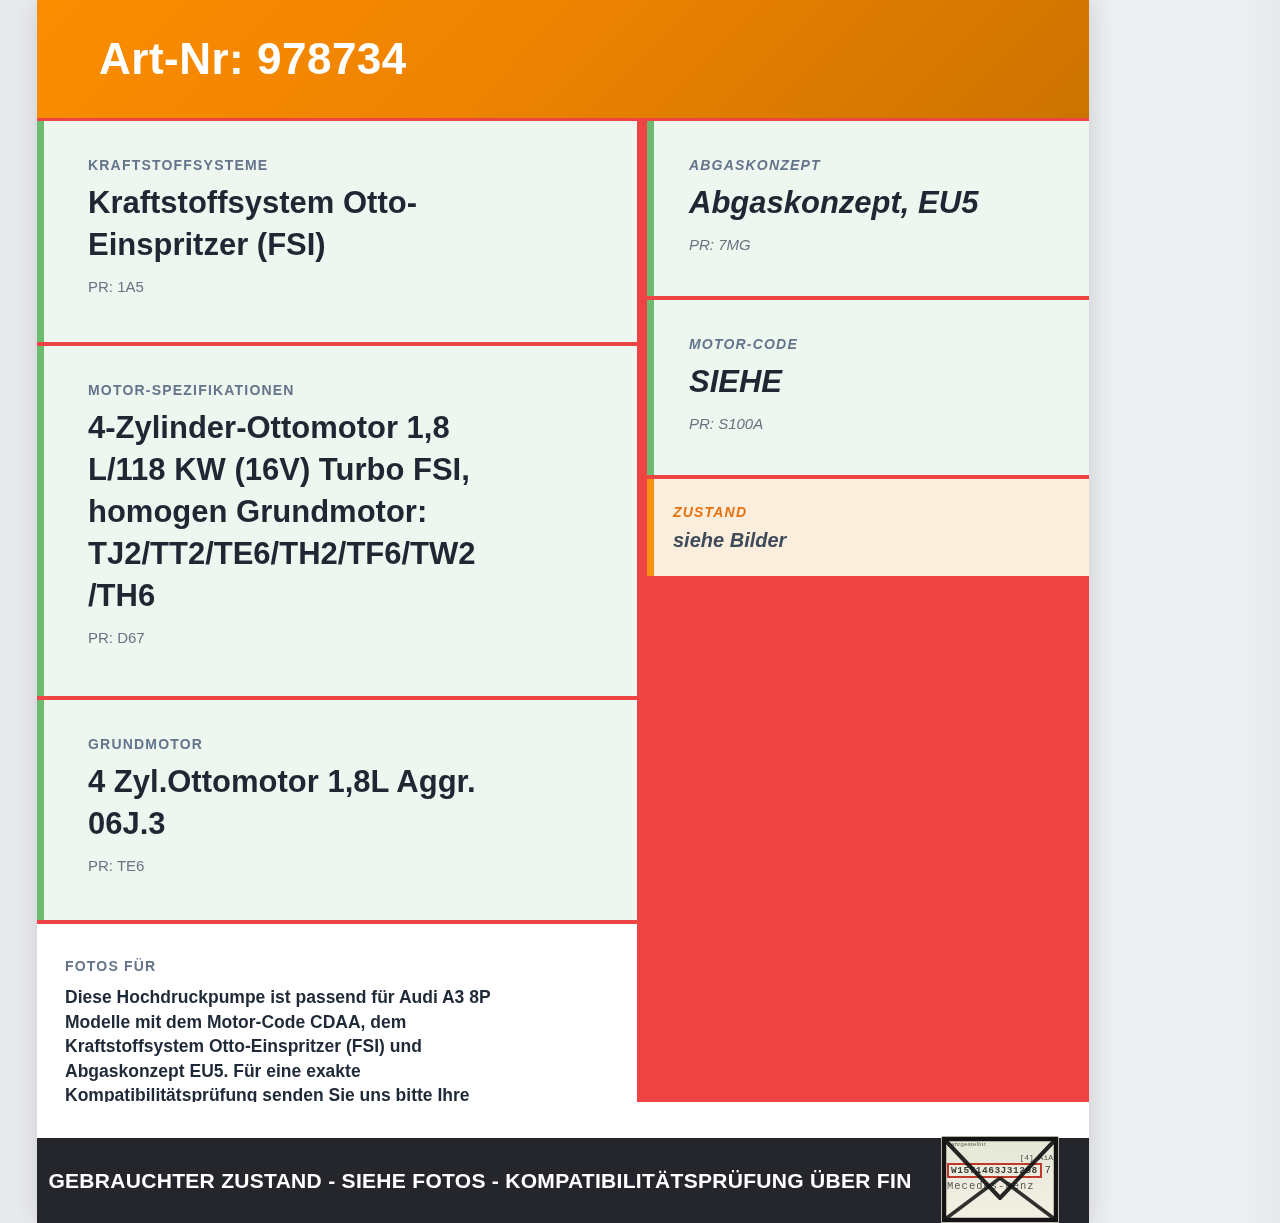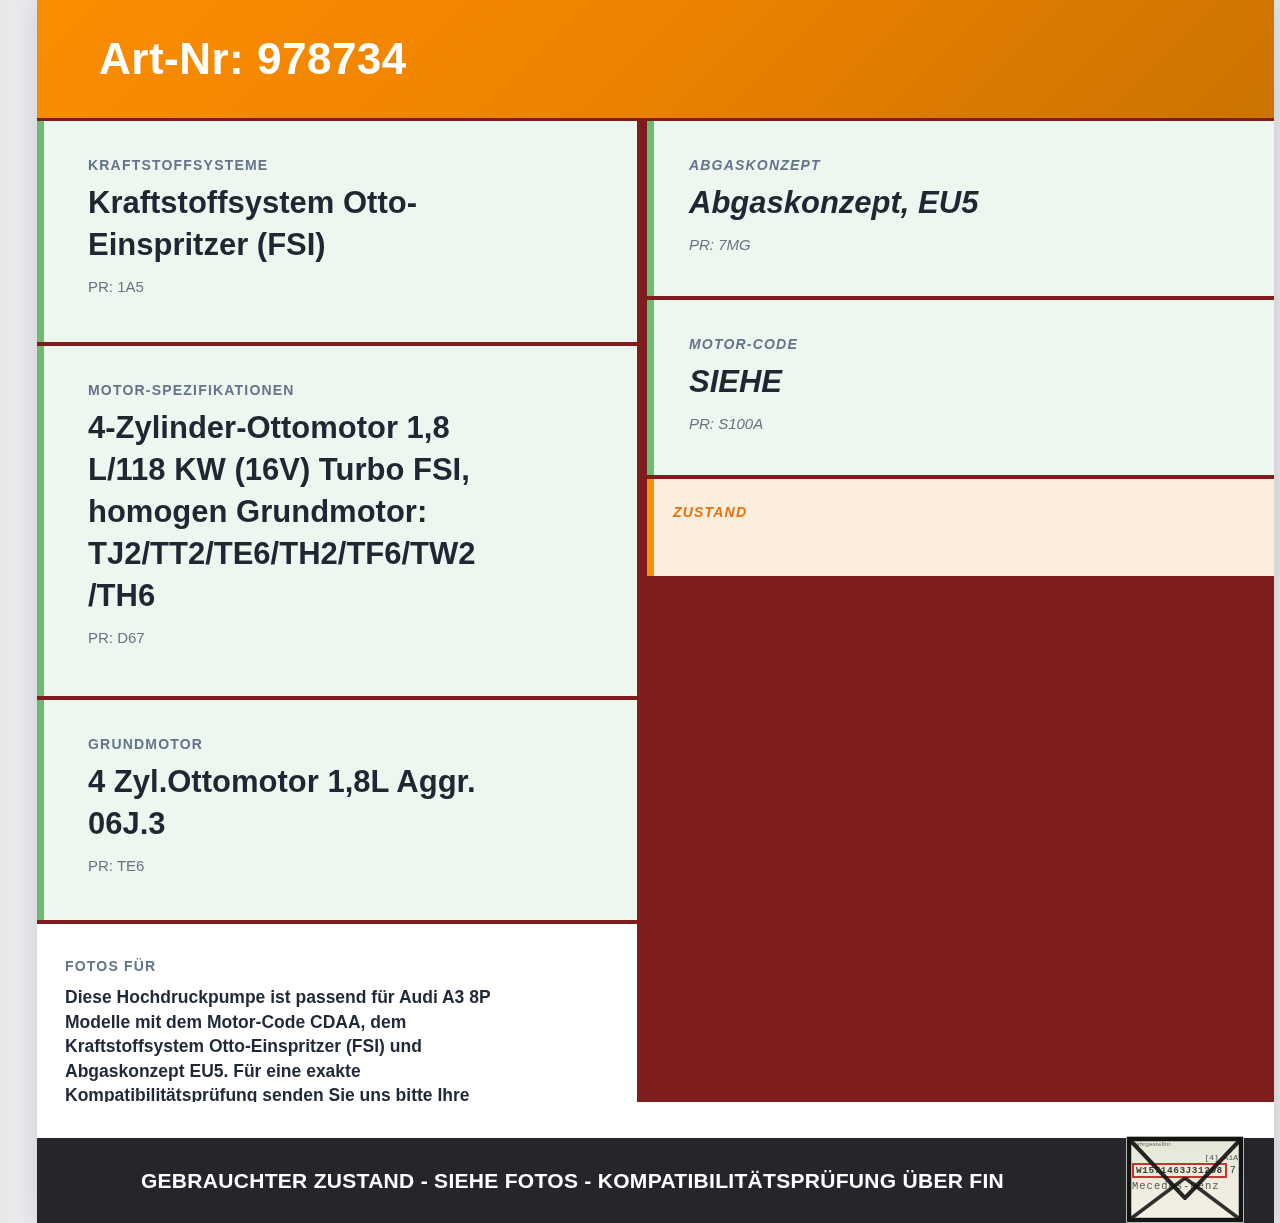--- a/index.html
+++ b/index.html
@@ -8,21 +8,21 @@
     background: #ECEDEF;
   }
   body {
     width: 1280px;
     height: 1223px;
     overflow: hidden;
     background: linear-gradient(90deg, #E7E8EA 0%, #EEEFF1 3%, #EEEFF1 97%, #E7E8EA 100%);
   }
   .page {
     position: relative;
-    width: 1237px;
+    width: 1052px;
     height: 1223px;
     margin-left: 37px;
     background: #ffffff;
     box-shadow: 0 0 26px rgba(30, 35, 40, 0.18);
     display: flex;
     flex-direction: column;
   }
   
   .hero {
     height: 118px;
@@ -37,21 +37,21 @@
     font-size: 44px;
     font-weight: 700;
     letter-spacing: 0.5px;
   }
   
   .content {
     flex: 1 1 auto;
     display: flex;
     gap: 10px;
     padding-top: 3px;
-    background: #7f1d1d;
+    background: #ef4444;
     overflow: hidden;
   }
   .col-left {
     width: 600px;
     flex: 0 0 600px;
     display: flex;
     flex-direction: column;
     gap: 4px;
   }
   .col-right {
@@ -257,20 +257,21 @@
       </div>
 
       <div class="card r">
         <div class="card-label">MOTOR-CODE</div>
         <div class="card-title">SIEHE</div>
         <div class="card-pr">PR: S100A</div>
       </div>
 
       <div class="card-zustand">
         <div class="zustand-label">ZUSTAND</div>
+        <div class="zustand-value">siehe Bilder</div>
       </div>
 
     </div>
   </div>
 
   <div class="footer">
     <div class="footer-text">GEBRAUCHTER ZUSTAND - SIEHE FOTOS - KOMPATIBILITÄTSPRÜFUNG ÜBER FIN</div>
   </div>
 
   <div class="stamp">

